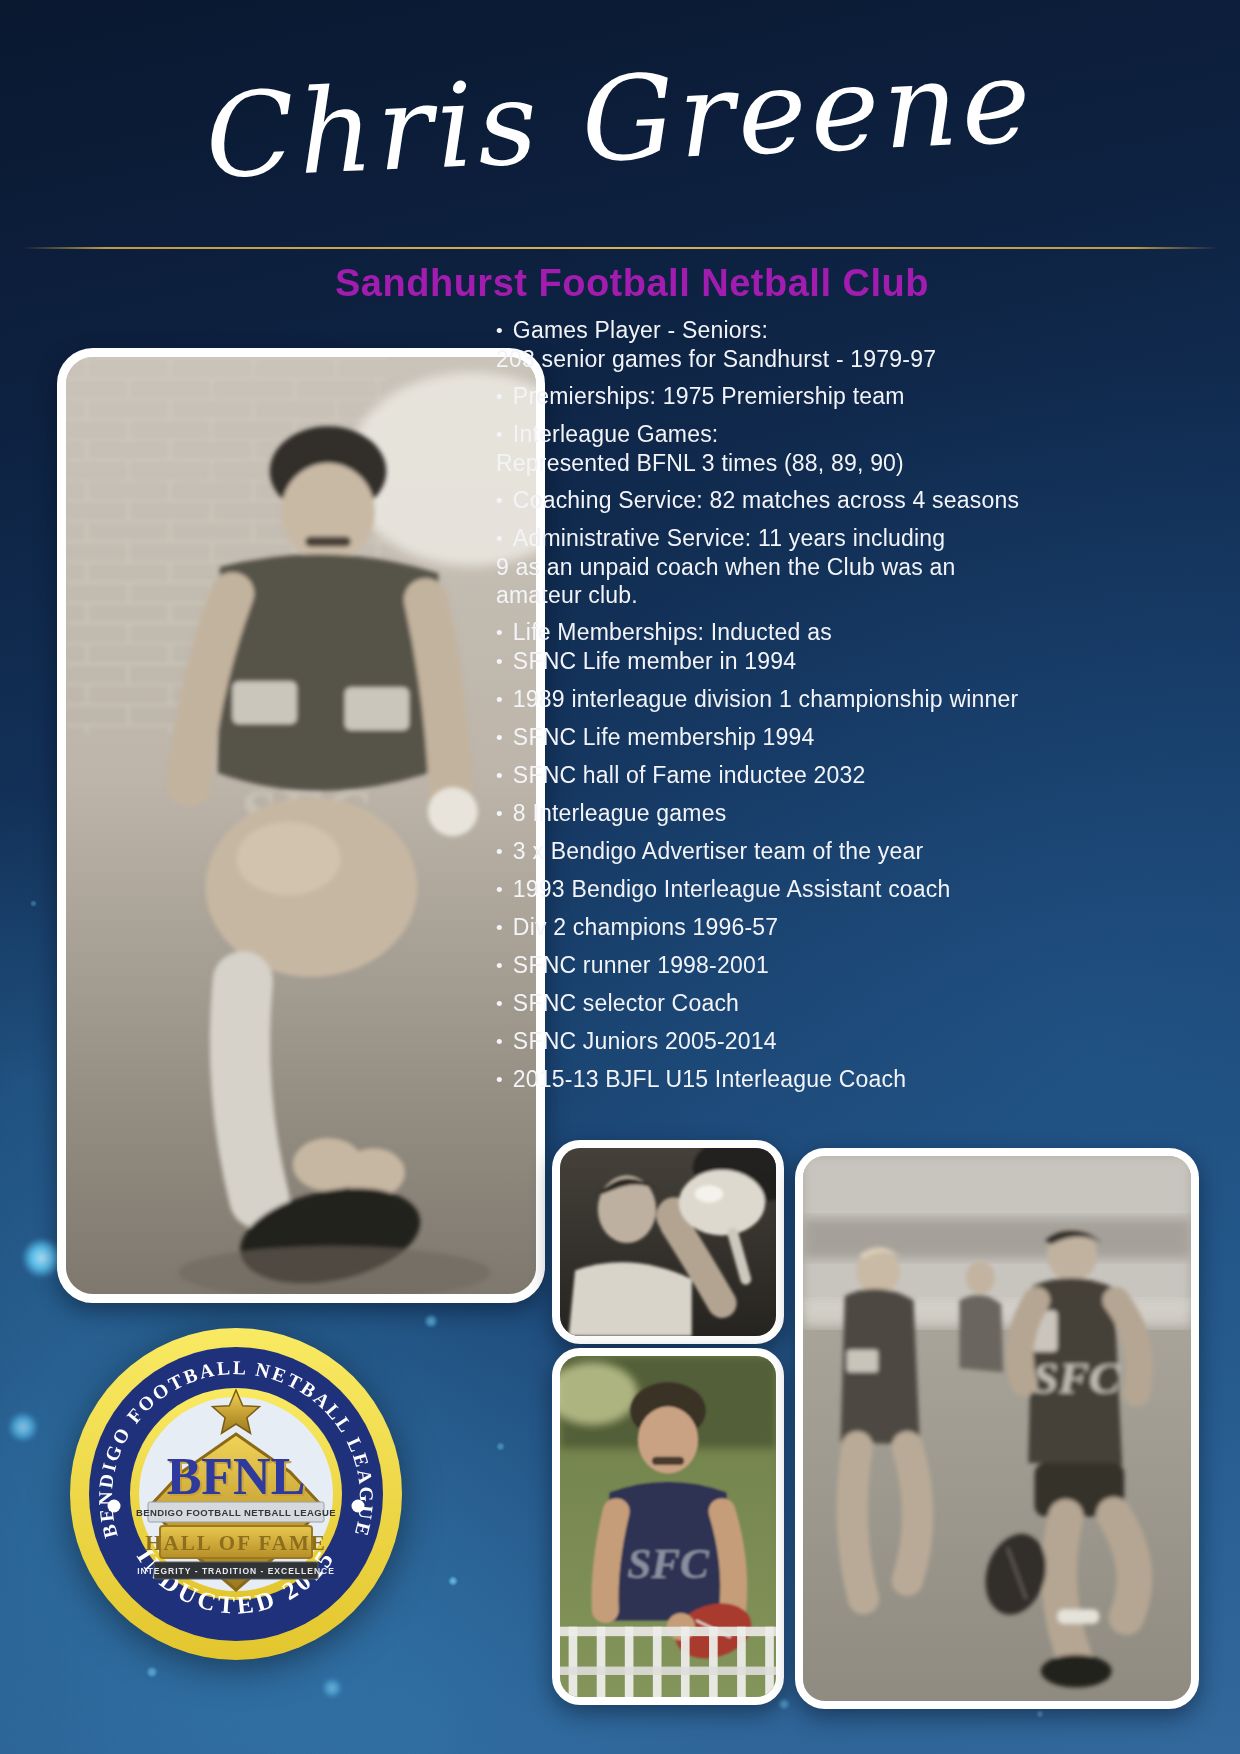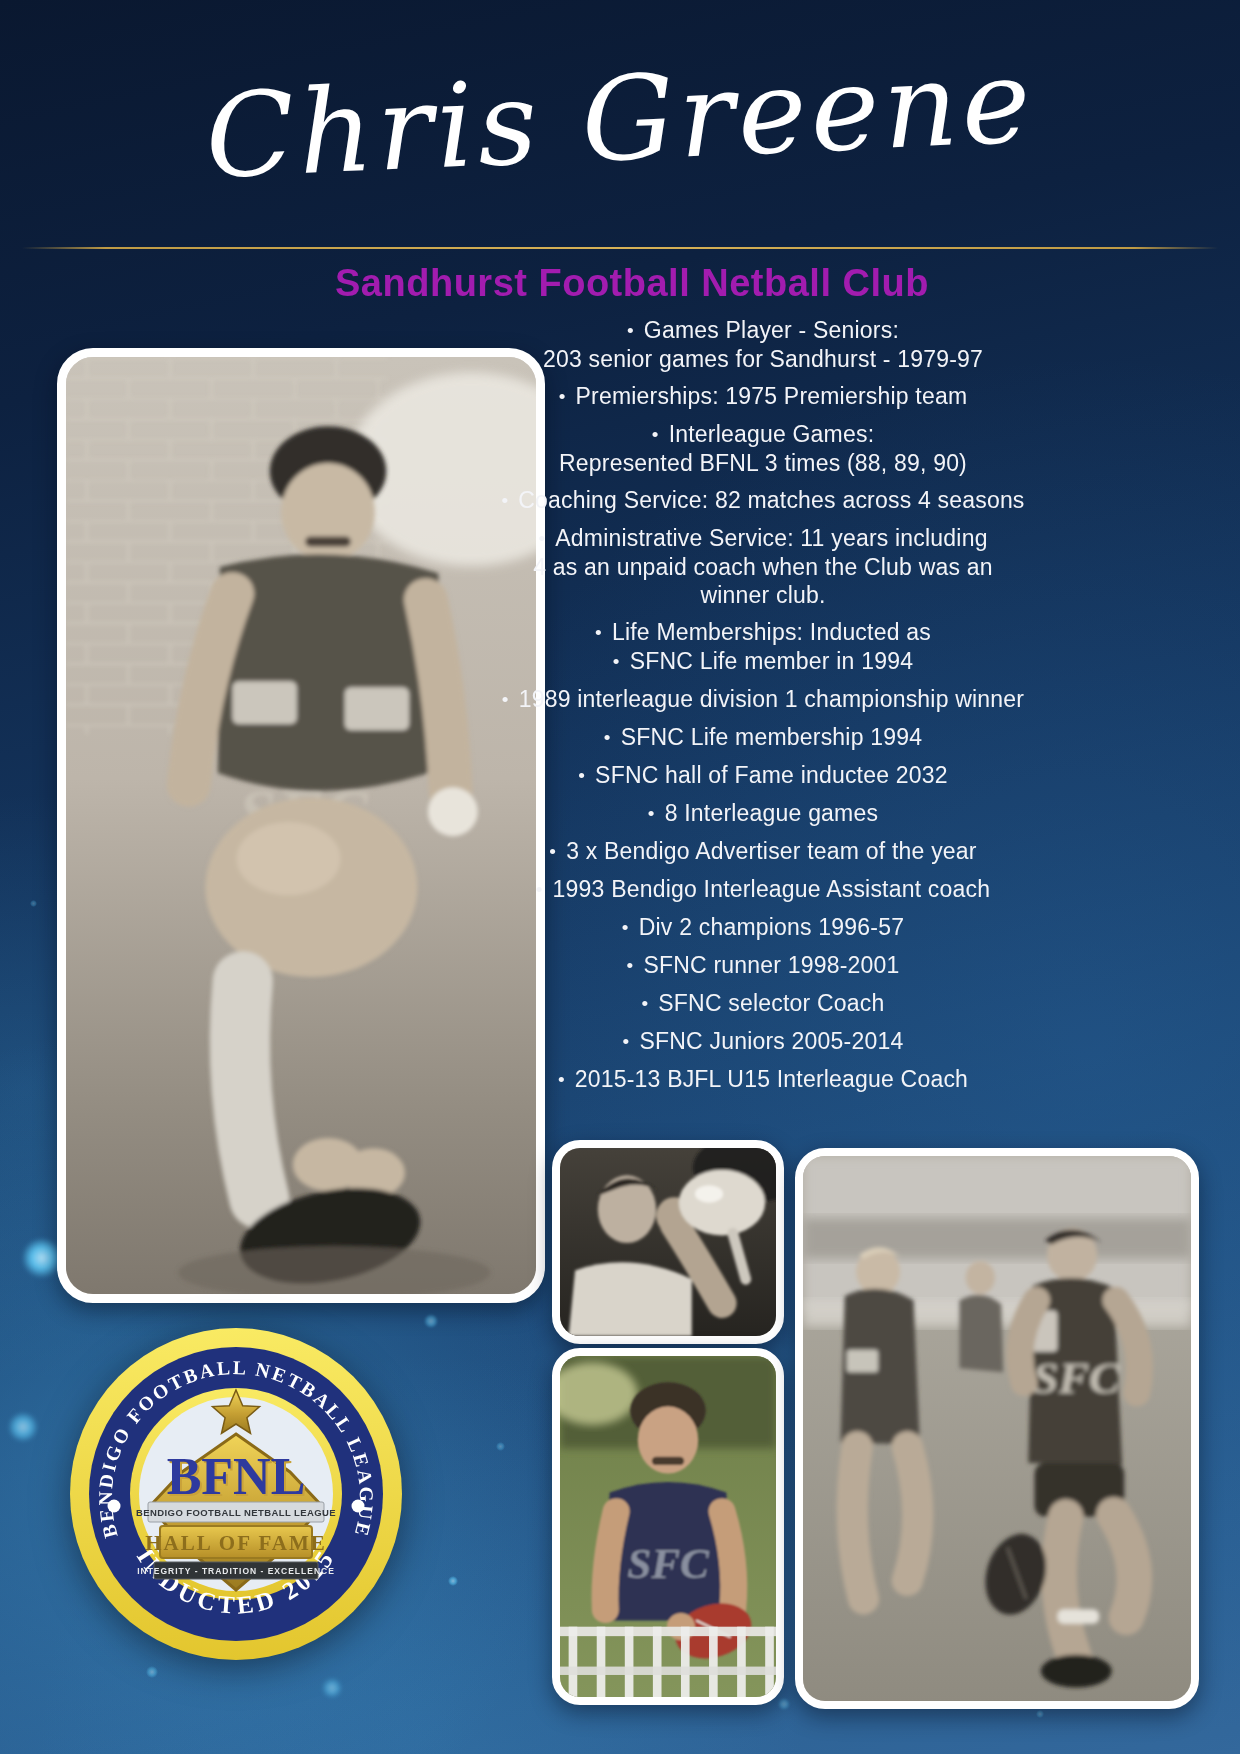--- a/index.html
+++ b/index.html
@@ -29,21 +29,21 @@
     position:absolute;top:260px;left:12px;width:100%;text-align:center;
     font-size:38px;line-height:46px;font-weight:bold;color:#a21caf;letter-spacing:.5px;
   }
   .photo{position:absolute;border:9px solid #ffffff;overflow:hidden;
     box-shadow:0 8px 22px rgba(4,12,26,.45);background:#cfcac2;}
   .photo svg{display:block;width:100%;height:100%}
   .photo-main   {left:57px; top:348px; width:470px;height:937px;border-radius:36px}
   .photo-trophy {left:552px;top:1140px;width:216px;height:188px;border-radius:28px;border-width:8px}
   .photo-coach  {left:552px;top:1348px;width:216px;height:341px;border-radius:28px;border-width:8px}
   .photo-action {left:795px;top:1148px;width:388px;height:545px;border-radius:30px;border-width:8px}
-  .ach-list{position:absolute;left:483px;top:316px;width:560px;text-align:center;color:#f3f4f8}
+  .ach-list{position:absolute;left:496px;top:316px;width:560px;text-align:left;color:#f3f4f8}
   .ach-item{margin:0 0 9px 0}
   .ach-line{font-size:23px;line-height:28px;letter-spacing:.2px}
   .bullet{display:inline-block;margin-right:10px;font-size:19px;vertical-align:1px;color:#f3f4f8}
   .badge{position:absolute;left:70px;top:1328px;width:332px;height:332px;
     filter:drop-shadow(0 8px 18px rgba(4,12,26,.5))}
 </style>
 </head>
 <body>
 
 <div class="dot" style="left:22px;top:1238px;width:40px;height:40px;opacity:.95;filter:blur(2px)"></div>
@@ -119,22 +119,22 @@
     </div>
     <div class="ach-item">
       <div class="ach-line"><span class="bullet">•</span><span>Interleague Games:</span></div>
       <div class="ach-line"><span>Represented BFNL 3 times (88, 89, 90)</span></div>
     </div>
     <div class="ach-item">
       <div class="ach-line"><span class="bullet">•</span><span>Coaching Service: 82 matches across 4 seasons</span></div>
     </div>
     <div class="ach-item">
       <div class="ach-line"><span class="bullet">•</span><span>Administrative Service: 11 years including</span></div>
-      <div class="ach-line"><span>4 as an unpaid coach when the Club was an</span></div>
-      <div class="ach-line"><span>winner club.</span></div>
+      <div class="ach-line"><span>9 as an unpaid coach when the Club was an</span></div>
+      <div class="ach-line"><span>amateur club.</span></div>
     </div>
     <div class="ach-item">
       <div class="ach-line"><span class="bullet">•</span><span>Life Memberships: Inducted as</span></div>
       <div class="ach-line"><span class="bullet">•</span><span>SFNC Life member in 1994</span></div>
     </div>
     <div class="ach-item">
       <div class="ach-line"><span class="bullet">•</span><span>1989 interleague division 1 championship winner</span></div>
     </div>
     <div class="ach-item">
       <div class="ach-line"><span class="bullet">•</span><span>SFNC Life membership 1994</span></div>

